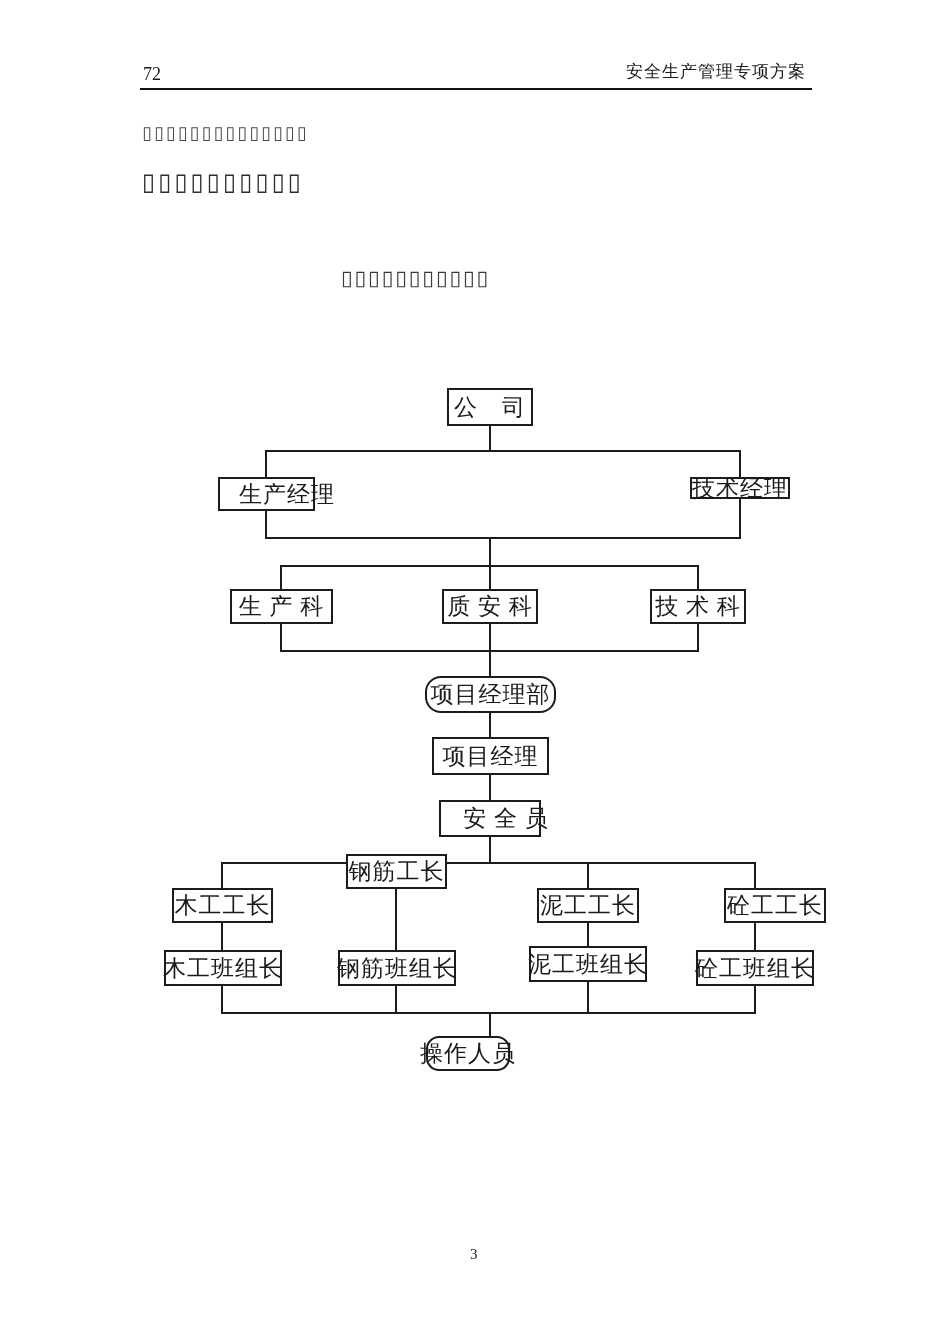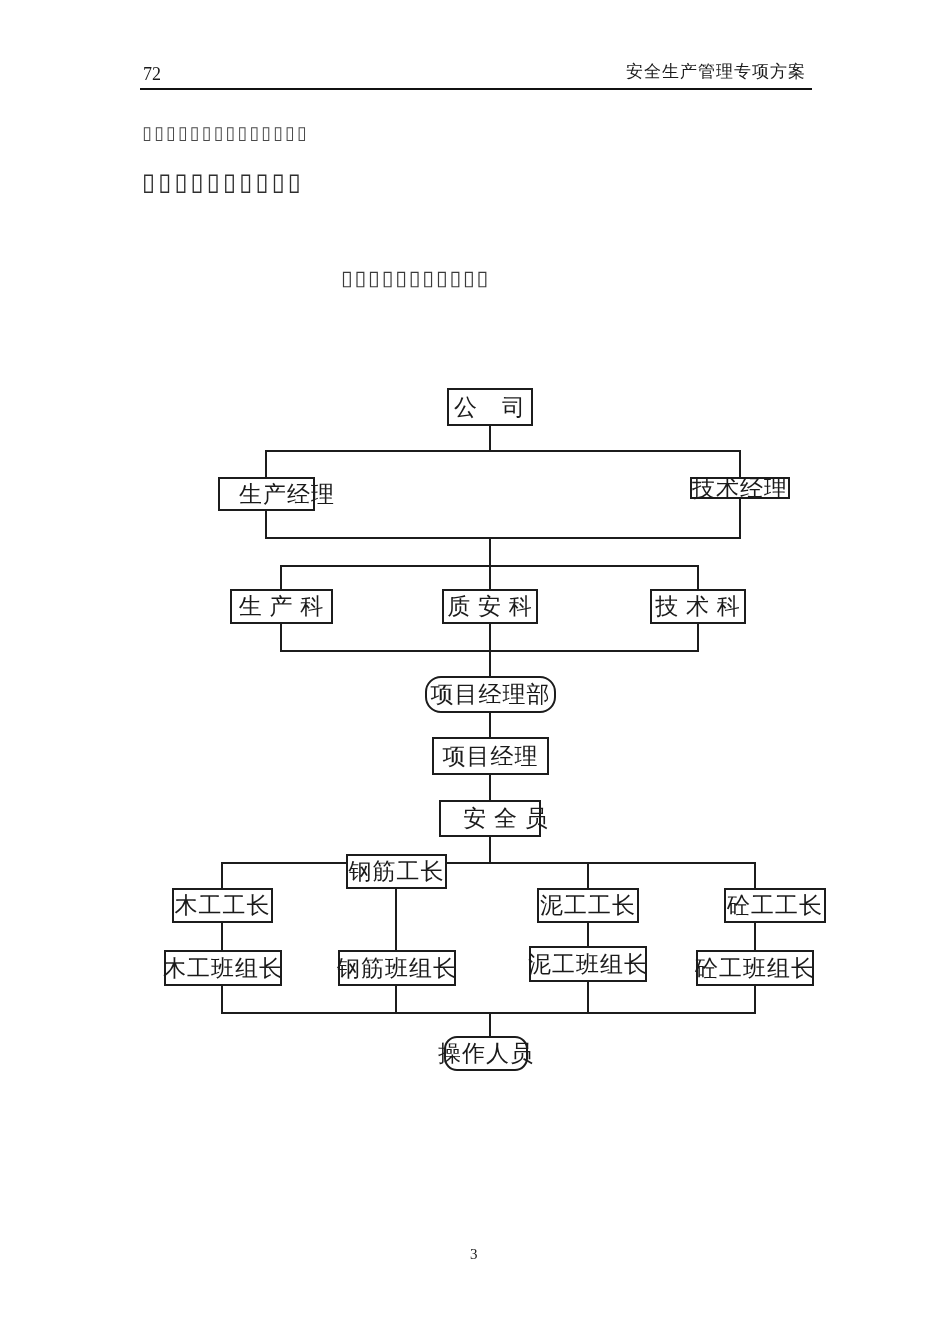--- a/index.html
+++ b/index.html
@@ -60,21 +60,21 @@
   .b-pm        { left: 432px; top: 737px; width: 117px; height: 38px; }
   .b-safety    { left: 439px; top: 800px; width: 102px; height: 37px; padding-left: 32px; }
   .b-f1 { left: 172px; top: 888px; width: 101px; height: 35px; }
   .b-f2 { left: 346px; top: 854px; width: 101px; height: 35px; }
   .b-f3 { left: 537px; top: 888px; width: 102px; height: 35px; }
   .b-f4 { left: 704px; top: 888px; width: 102px; height: 35px; margin-left: 20px; }
   .b-t1 { left: 164px; top: 950px; width: 118px; height: 36px; font-family: Liberation Serif, serif; }
   .b-t2 { left: 338px; top: 950px; width: 118px; height: 36px; }
   .b-t3 { left: 529px; top: 914px; width: 118px; height: 36px; margin-top: 32px; }
   .b-t4 { left: 696px; top: 950px; width: 118px; height: 36px; }
-  .b-oper      { left: 444px; top: 1036px; width: 84px; height: 35px; border-radius: 13px; }
+  .b-oper      { left: 426px; top: 1036px; width: 84px; height: 35px; border-radius: 13px; }
   
   .l1  { left: 489px; top: 425px; height: 27px; }             
   .l2  { left: 265px; top: 450px; width: 476px; }              
   .l3  { left: 265px; top: 450px; height: 89px; }              
   .l4  { left: 739px; top: 450px; height: 89px; }              
   .l5  { left: 265px; top: 537px; width: 476px; }              
   .l6  { left: 489px; top: 537px; height: 30px; }              
   .l7  { left: 280px; top: 565px; width: 419px; }              
   .l8  { left: 280px; top: 565px; height: 87px; }              
   .l9  { left: 489px; top: 565px; height: 87px; }              

